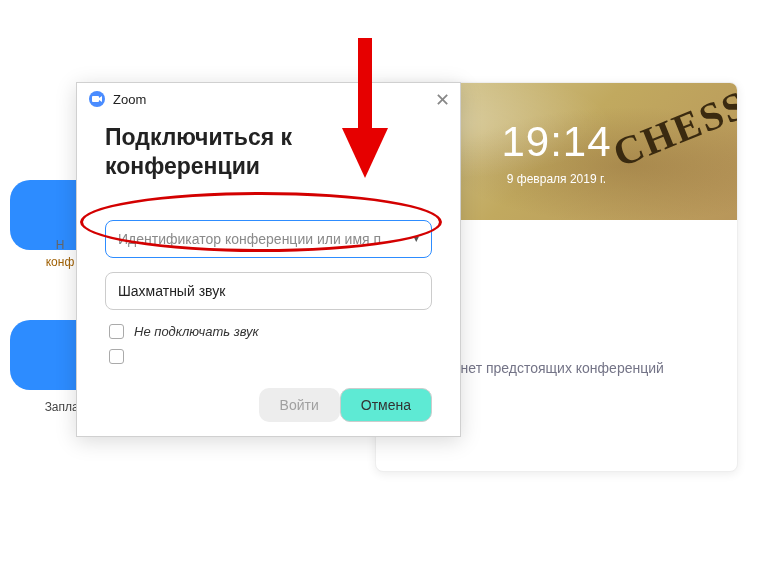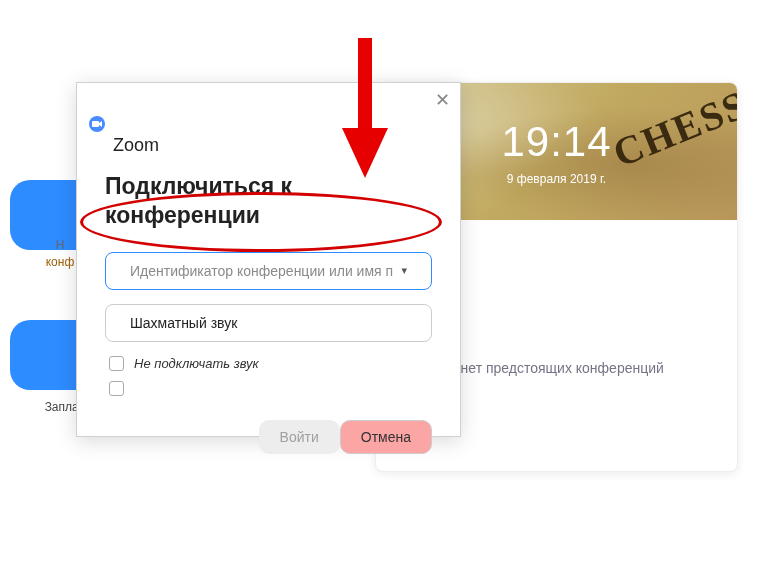--- a/index.html
+++ b/index.html
@@ -116,48 +116,47 @@
       border-radius: 50%;
       display: flex;
       align-items: center;
       justify-content: center;
       color: white;
       font-size: 9px;
       margin-right: 8px;
       flex-shrink: 0;
     }
     .dialog-header-title {
-      font-size: 18px;
+      font-size: 13px;
       color: #222;
-      margin-top: 44px;
     }
     .close-btn {
       position: absolute;
       right: 10px;
       top: 8px;
       cursor: pointer;
       font-size: 18px;
       color: #888;
       line-height: 1;
     }
     .dialog-body {
       padding: 8px 28px 20px 28px;
     }
     .dialog-title {
       font-size: 23px;
       font-weight: 600;
       color: #222;
       line-height: 1.25;
-      margin-bottom: 22px;
+      margin-bottom: 39px;
     }
     .field {
       width: 100%;
       border: 1px solid #ccc;
       border-radius: 8px;
-      padding: 10px 24px;
+      padding: 10px 12px;
       font-size: 14px;
       color: #222;
       margin-bottom: 14px;
       position: relative;
       background: #fff;
     }
     .field.dropdown {
       border-color: #2D8CFF;
       color: #8a8a8a;
       display: flex;
@@ -206,21 +205,21 @@
       font-size: 14px;
       cursor: pointer;
       border: 1px solid transparent;
     }
     .btn-primary {
       background: #ededed;
       color: #a0a0a0;
       font-weight: 500;
     }
     .btn-secondary {
-      background: #fca5a5;
+      background: #5eead4;
       color: #333;
       border-color: #ccc;
     }
 
     .annotation-arrow {
       position: absolute;
       left: 340px;
       top: 38px;
       z-index: 20;
     }

